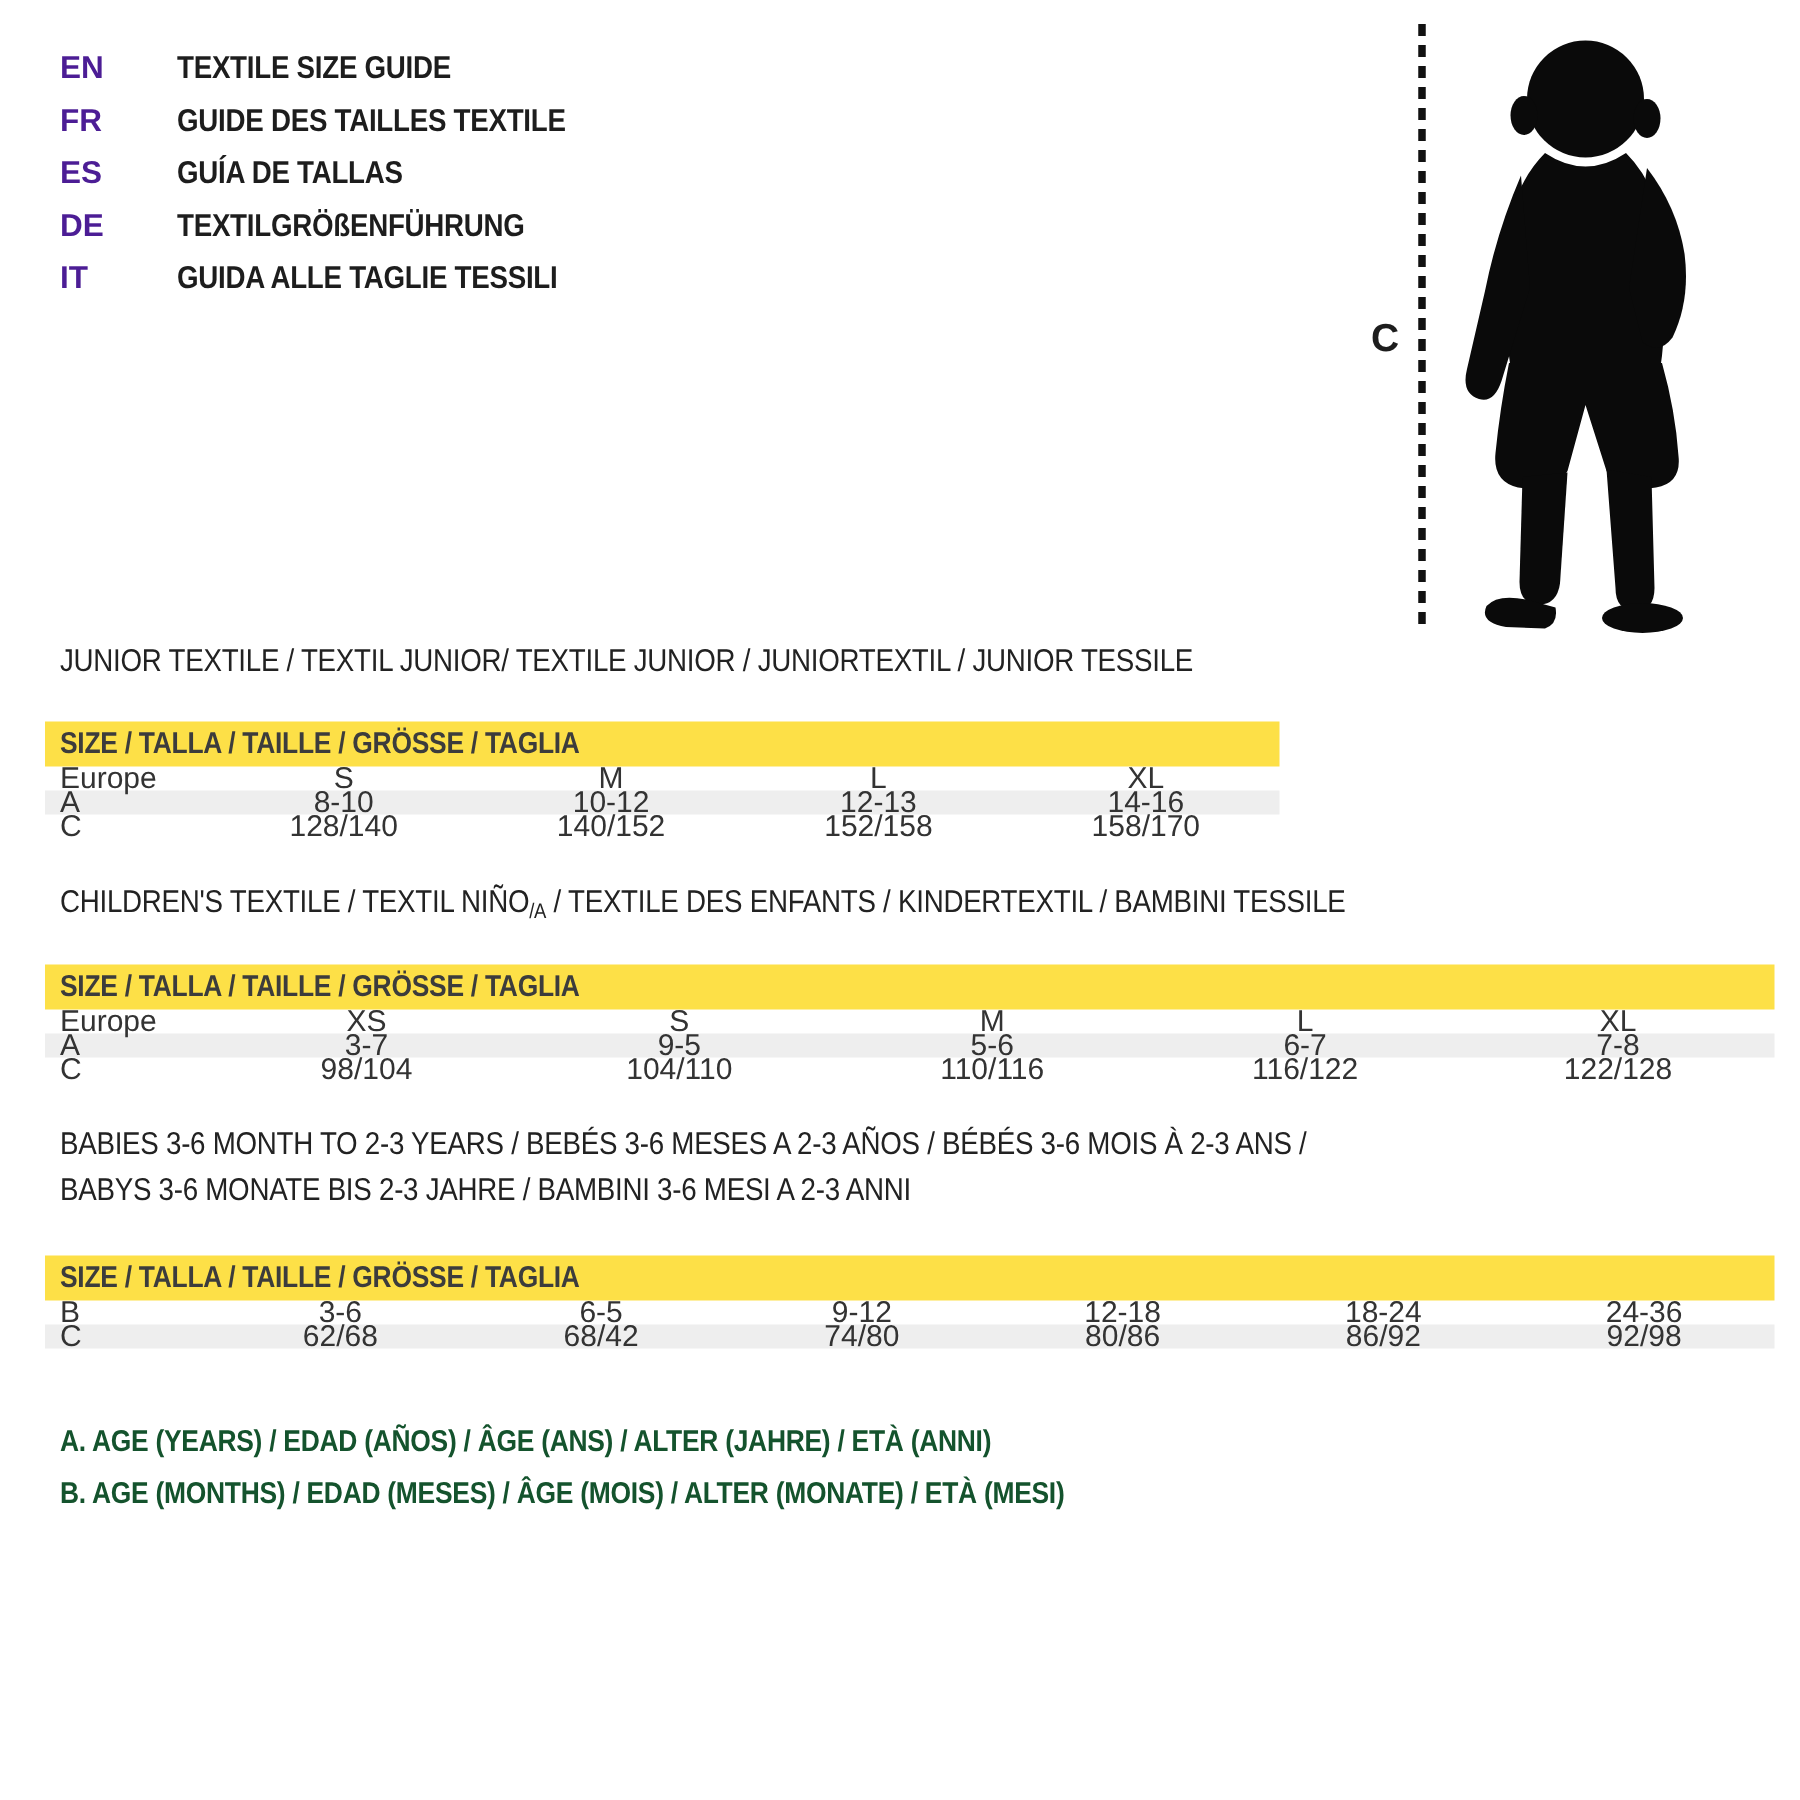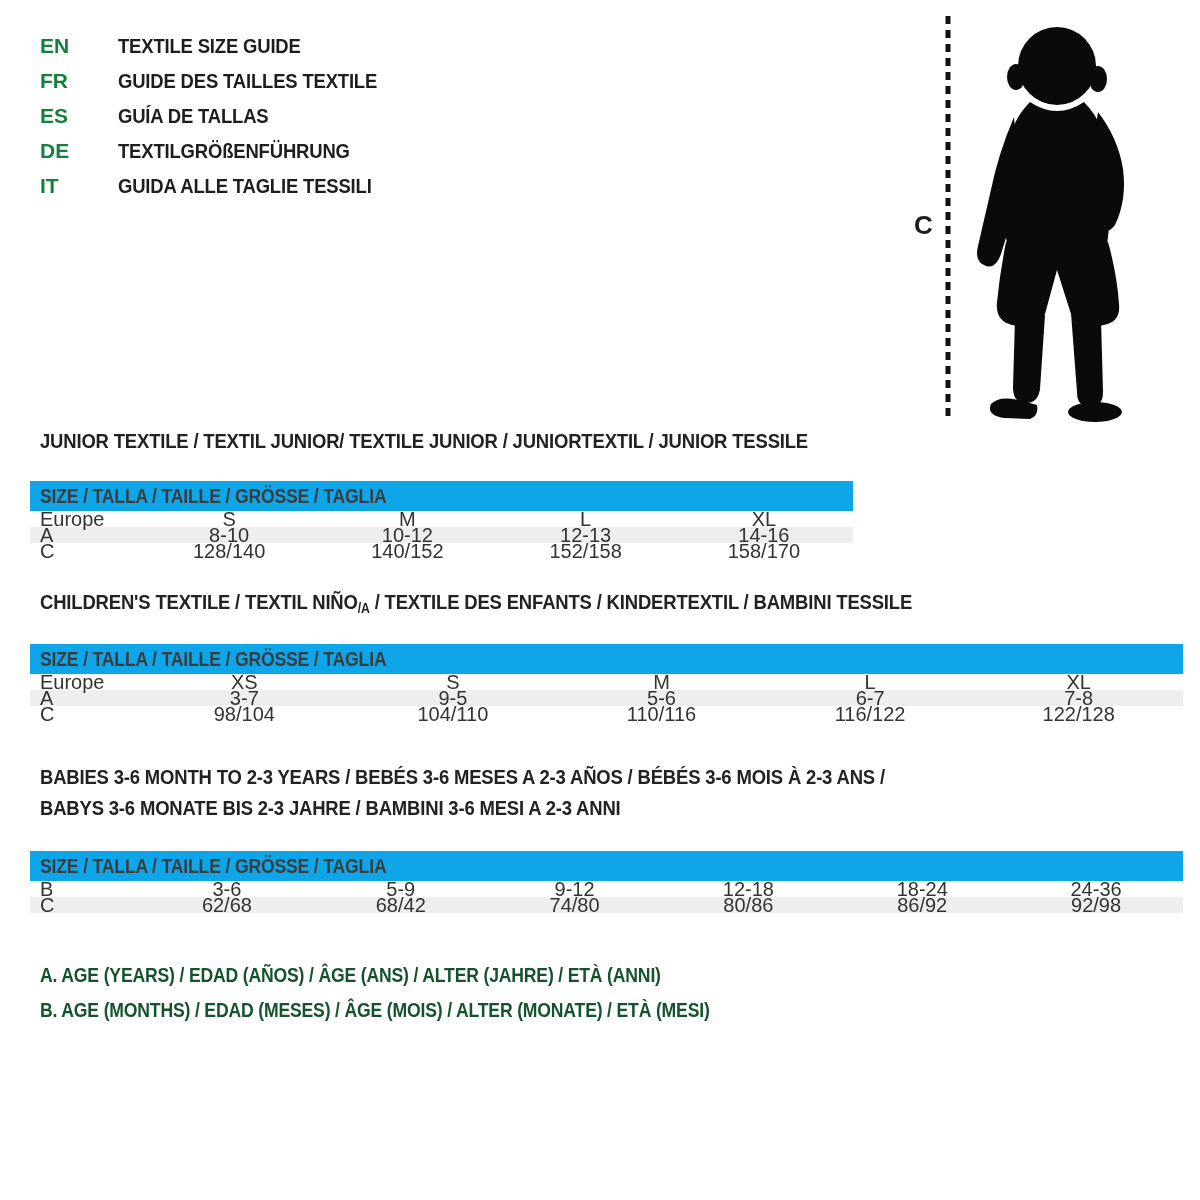--- a/index.html
+++ b/index.html
@@ -7,51 +7,51 @@
   body {
     position:relative;
     font-family:"Liberation Sans", sans-serif;
     color:#2e2e2e;
   }
   .cond { display:inline-block; transform:scaleX(0.88); transform-origin:0 50%; white-space:nowrap; letter-spacing:-0.2px; }
 
   
   .lang-list { position:absolute; left:40px; top:28px; }
   .lang-row { height:35px; display:flex; align-items:center; }
-  .lang-code { width:78px; font-size:21px; font-weight:700; color:#15803d; }
+  .lang-code { width:78px; font-size:21px; font-weight:700; color:#4c1d95; }
   .lang-label { font-size:21px; font-weight:700; color:#1d1d1d; }
 
   
   .figure { position:absolute; left:900px; top:0; width:300px; height:430px; }
   .c-label { position:absolute; left:14px; top:210px; font-size:26px; font-weight:700; color:#1d1d1d; }
   .dash-line { position:absolute; left:45px; top:16px; }
   .baby-svg { position:absolute; left:60px; top:14px; }
 
   
   .content { position:absolute; left:30px; top:428px; width:1153px; }
-  .section-title { font-size:21px; font-weight:700; color:#222222; padding-left:10px; line-height:25px; }
+  .section-title { font-size:21px; font-weight:400; color:#222222; padding-left:10px; line-height:25px; }
   .section-title.two-line { line-height:31px; }
   .sub { font-size:14px; vertical-align:-4px; }
 
   .size-bar {
-    background:#0ea5e9; height:30px; display:flex; align-items:center;
+    background:#fde047; height:30px; display:flex; align-items:center;
     padding-left:10px; font-size:20px; font-weight:700; color:#3c3c3c;
   }
   .row { display:flex; height:16px; align-items:center; font-size:20px; color:#333333; }
   .row.striped { background:#eeeeee; }
   .lbl { width:110px; padding-left:10px; }
   .cell { flex:1; text-align:center; }
 
   .w-junior { width:823px; }
   .w-full { width:1153px; }
 
   .mt-bar-junior { margin-top:28px; }
   .mt-children-title { margin-top:30px; }
   .mt-bar-children { margin-top:23px; }
-  .mt-babies-title { margin-top:39px; }
+  .mt-babies-title { margin-top:26px; }
   .mt-bar-babies { margin-top:28px; }
 
   .legend { margin-top:45px; padding-left:10px; }
   .legend-line { line-height:35px; font-size:20px; font-weight:700; color:#14532d; }
 </style>
 </head>
 <body>
 
 <div class="page">
 
@@ -171,21 +171,21 @@
       <span class="cond">BABIES 3-6 MONTH TO 2-3 YEARS / BEBÉS 3-6 MESES A 2-3 AÑOS / BÉBÉS 3-6 MOIS À 2-3 ANS /</span><br>
       <span class="cond">BABYS 3-6 MONATE BIS 2-3 JAHRE / BAMBINI 3-6 MESI A 2-3 ANNI</span>
     </div>
     <div class="w-full mt-bar-babies">
       <div class="size-bar">
         <span class="cond">SIZE / TALLA / TAILLE / GRÖSSE / TAGLIA</span>
       </div>
       <div class="row">
         <span class="lbl">B</span>
         <span class="cell">3-6</span>
-        <span class="cell">5-9</span>
+        <span class="cell">6-5</span>
         <span class="cell">9-12</span>
         <span class="cell">12-18</span>
         <span class="cell">18-24</span>
         <span class="cell">24-36</span>
       </div>
       <div class="row striped">
         <span class="lbl">C</span>
         <span class="cell">62/68</span>
         <span class="cell">68/42</span>
         <span class="cell">74/80</span>

